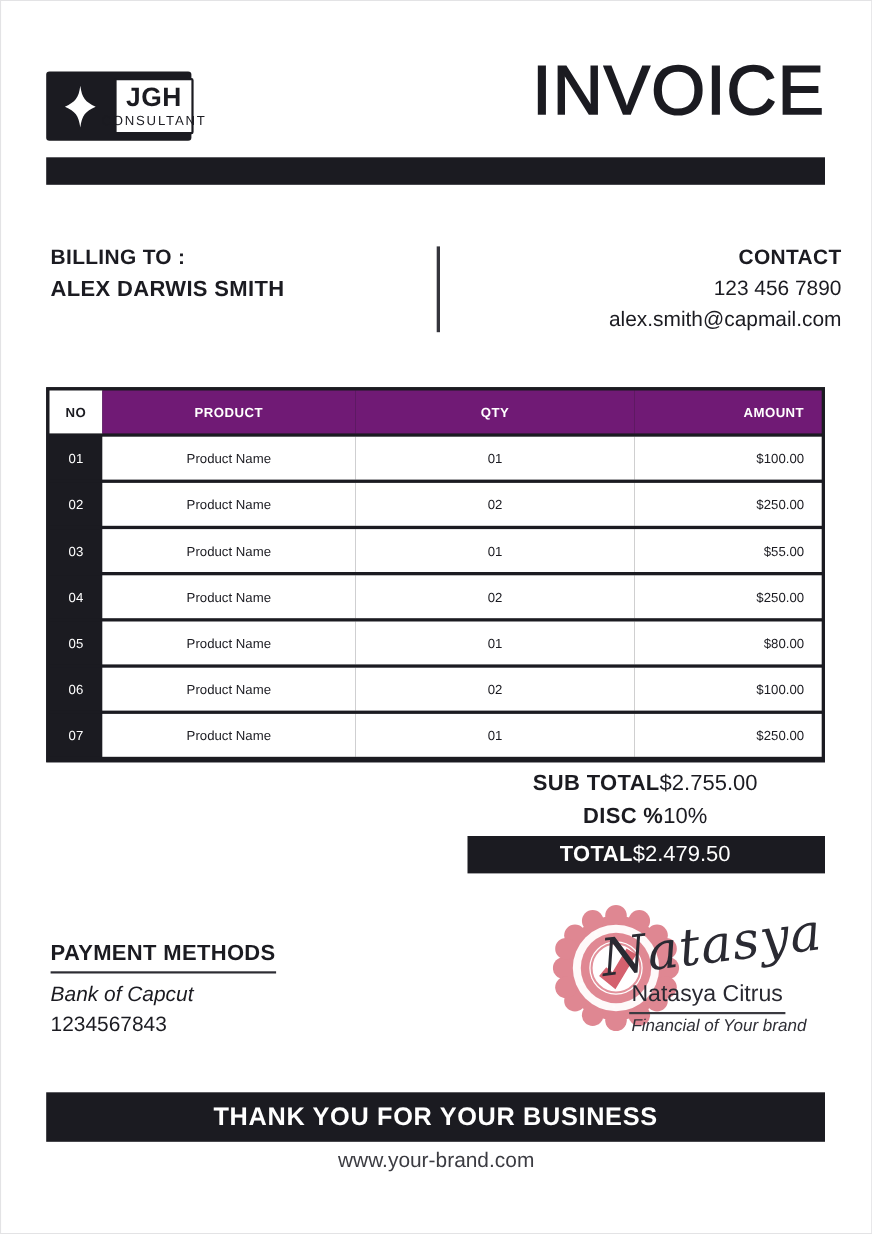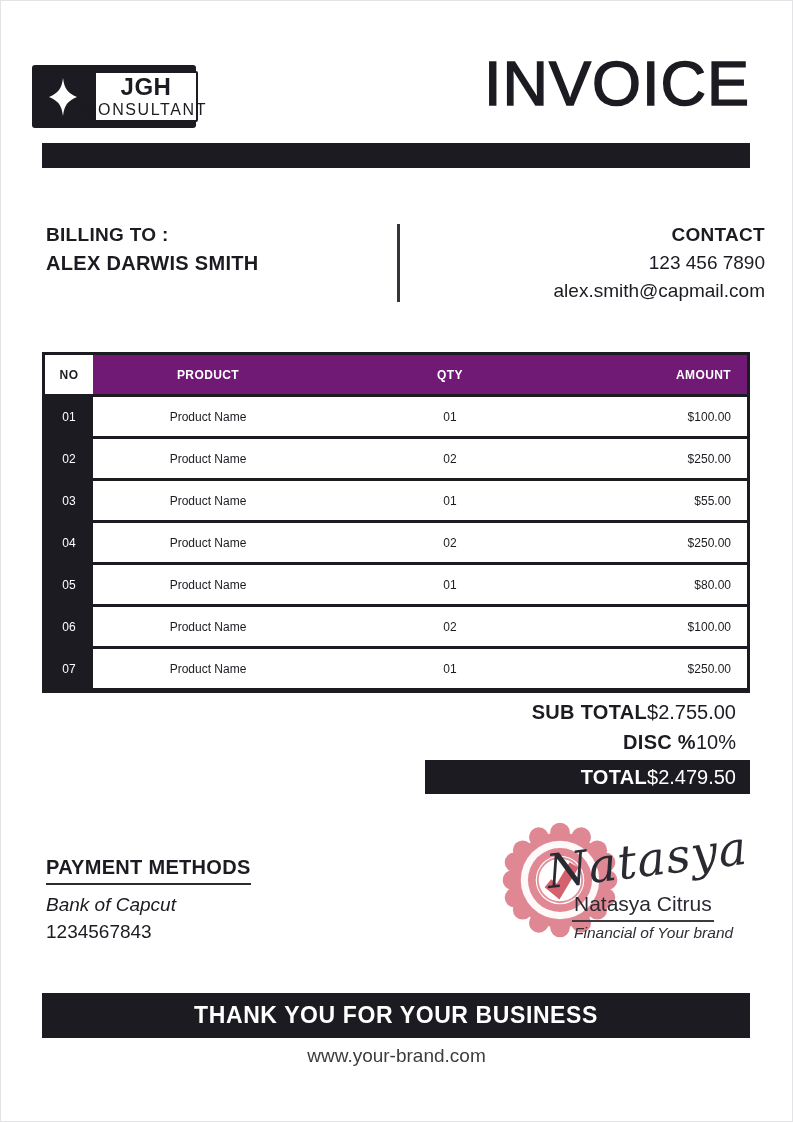--- a/index.html
+++ b/index.html
@@ -2,28 +2,28 @@
 <html><head>
 <meta charset="utf-8">
 <style>
   html,body{margin:0;padding:0;background:#ffffff;}
   .page{
     position:relative;width:793px;height:1122px;background:#ffffff;
     font-family:"Liberation Sans",sans-serif;color:#1b1b21;overflow:hidden;
     box-shadow:inset 0 0 0 1px #e3e3e5;
   }
   
-  .logo-block{position:absolute;left:32px;top:65px;width:164px;height:63px;
+  .logo-block{position:absolute;left:42px;top:65px;width:132px;height:63px;
     background:#1b1b21;border-radius:3px;}
   .logo-star{position:absolute;left:11px;top:12px;width:40px;height:40px;}
   .logo-white{position:absolute;left:62px;top:6px;right:-2px;bottom:6px;
     background:#ffffff;border:2px solid #1b1b21;border-radius:2px;
     display:flex;flex-direction:column;align-items:center;justify-content:center;}
   .logo-brand{font-size:24px;font-weight:bold;letter-spacing:.5px;line-height:1;}
-  .logo-sub{font-size:16px;letter-spacing:1.6px;margin-top:2px;}
+  .logo-sub{font-size:12px;letter-spacing:1.6px;margin-top:2px;}
   .invoice-title{position:absolute;top:52px;right:43px;font-size:63px;font-weight:normal;
     letter-spacing:1px;line-height:1;-webkit-text-stroke:1.5px #1b1b21;}
   .header-bar{position:absolute;left:42px;top:143px;width:708px;height:25px;background:#1b1b21;}
   
   .billing{position:absolute;left:46px;top:221px;line-height:28px;}
   .billing .b-label{font-size:19px;font-weight:bold;letter-spacing:.3px;}
   .billing .b-name{font-size:20px;font-weight:bold;letter-spacing:.3px;}
   .billing .b-addr{font-size:19px;}
   .divider-v{position:absolute;left:397px;top:224px;width:2.5px;height:78px;background:#35353c;}
   .contact{position:absolute;right:28px;top:221px;text-align:right;line-height:28px;}
@@ -36,21 +36,21 @@
   .t-row{display:grid;grid-template-columns:48px 230px 254px 1fr;height:39px;}
   .t-cell{display:flex;align-items:center;justify-content:center;font-size:12px;}
   .t-head .t-cell{font-weight:bold;letter-spacing:.4px;}
   .t-head .c-no{background:#ffffff;color:#1b1b21;}
   .t-head .c-product,.t-head .c-qty,.t-head .c-amount{background:#701a75;color:#ffffff;}
   .t-body .c-no{background:#1b1b21;color:#ffffff;}
   .t-body .c-product,.t-body .c-qty,.t-body .c-amount{background:#ffffff;color:#1b1b21;}
   .c-amount{justify-content:flex-end !important;padding-right:16px;}
   
   .totals{position:absolute;left:425px;top:697px;width:325px;box-sizing:border-box;}
-  .tot-row{display:flex;align-items:center;justify-content:flex-end;
+  .tot-row{display:flex;align-items:center;justify-content:center;
     height:30px;padding:0 14px 0 12px;font-size:20px;}
   .tot-row .tot-label{font-weight:bold;letter-spacing:.3px;}
   .tot-total{background:#1b1b21;color:#ffffff;height:34px;margin-top:3px;}
   
   .payment{position:absolute;left:46px;top:856px;}
   .pay-label{display:inline-block;font-size:20px;font-weight:bold;letter-spacing:.3px;
     border-bottom:2.5px solid #2c2c33;padding-bottom:4px;}
   .pay-bank{font-size:19px;font-style:italic;margin-top:9px;}
   .pay-account{font-size:19px;margin-top:5px;}
   

